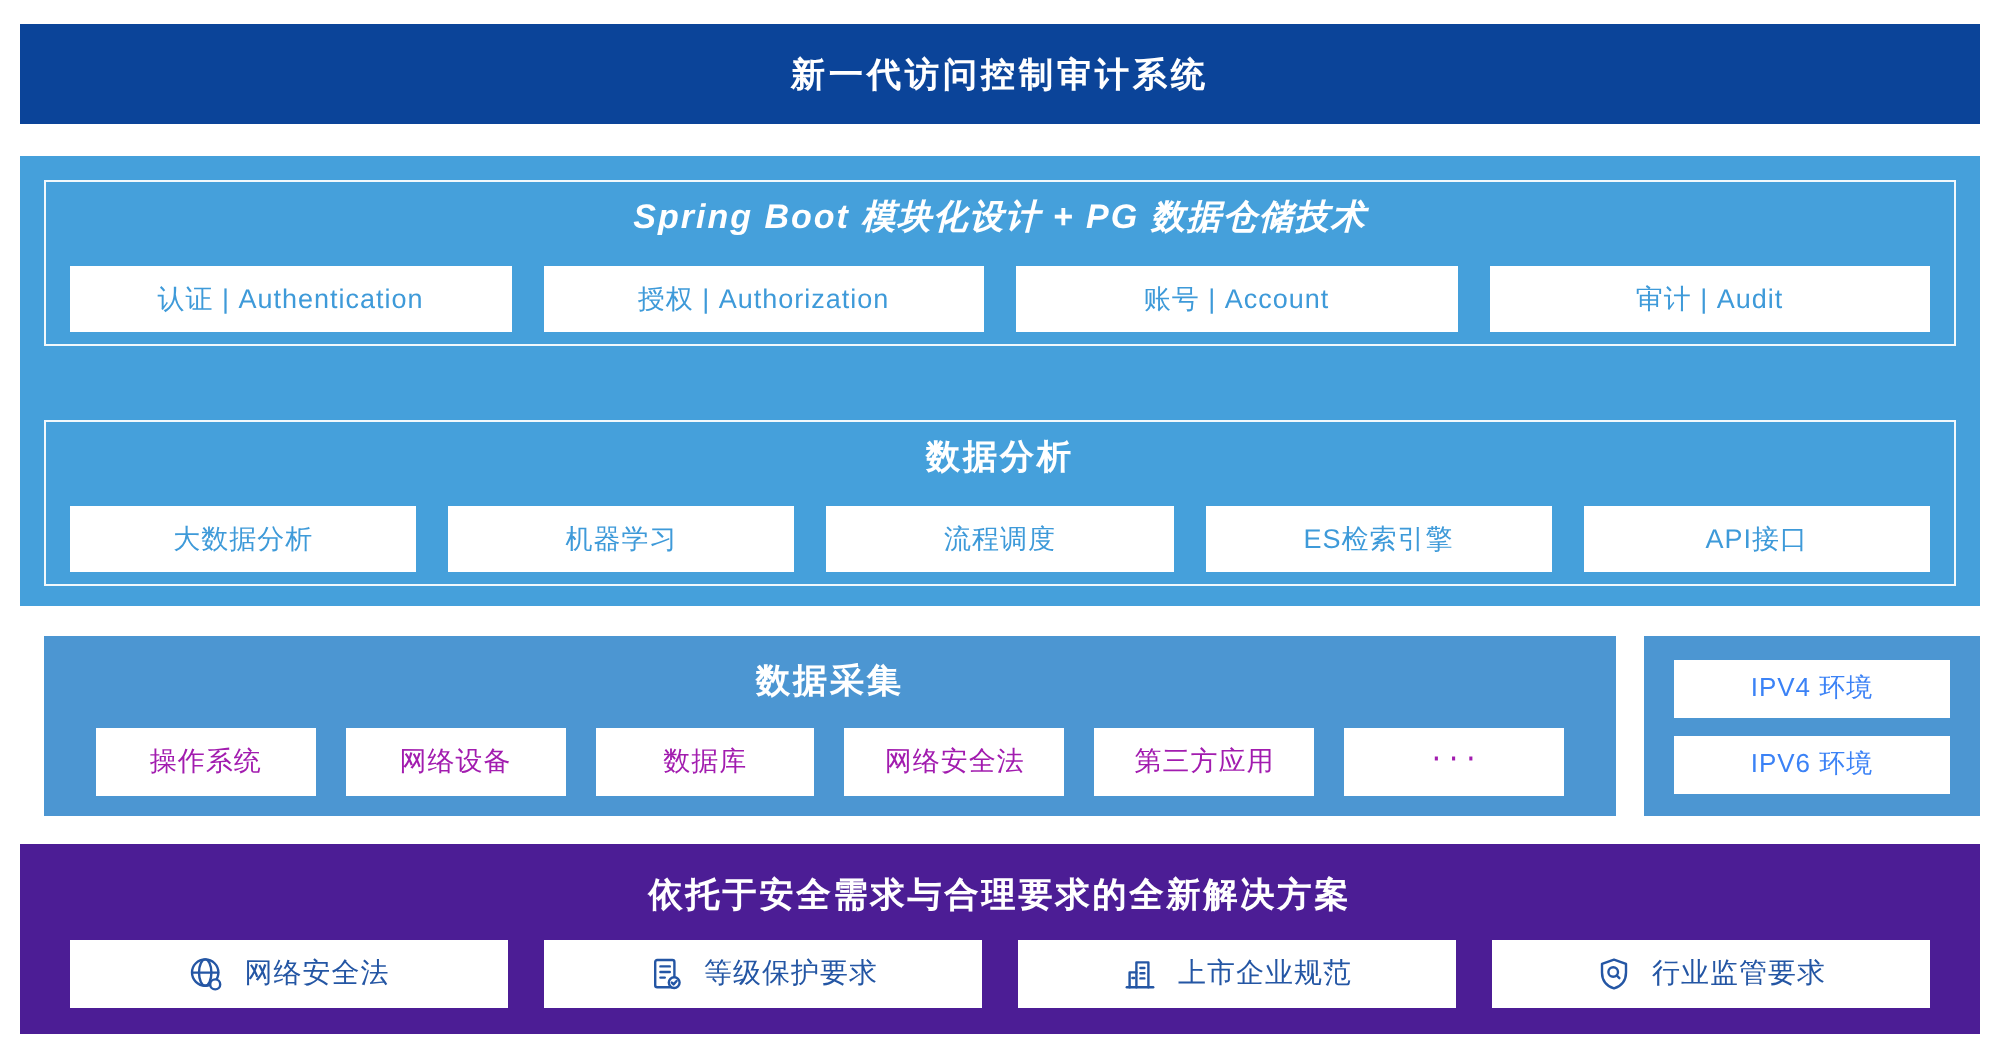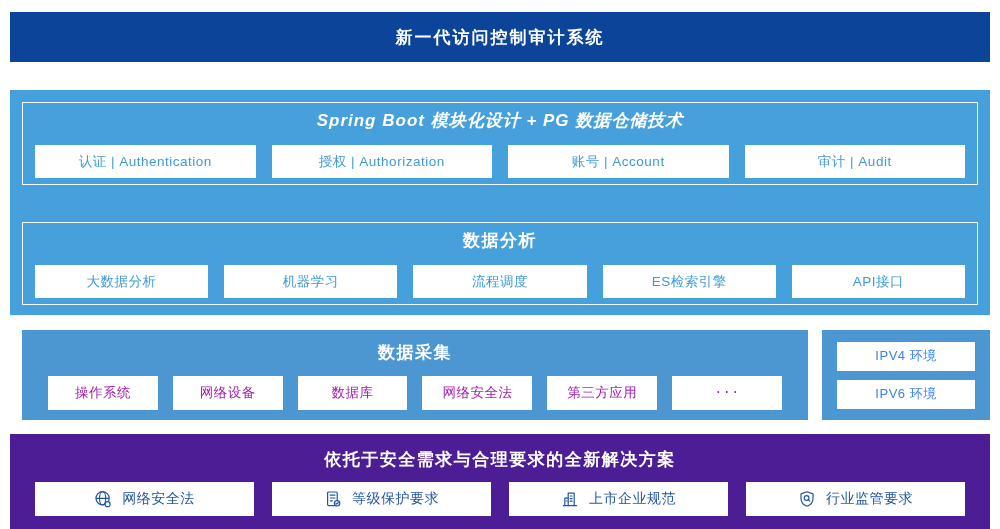--- a/index.html
+++ b/index.html
@@ -5,21 +5,21 @@
   * { margin:0; padding:0; box-sizing:border-box; }
   html,body { background:#fff; }
   body {
     font-family: "Liberation Sans", "DejaVu Sans", sans-serif;
     width:1000px; height:529px; overflow:hidden;
   }
   .page { width:1000px; height:529px; padding:12px 10px; background:#fff; }
 
   
   .banner {
-    height:50px; margin-bottom:28px; background:#0B4499;
+    height:50px; margin-bottom:16px; background:#0B4499;
     display:flex; align-items:center; justify-content:center;
   }
   .banner .title {
     color:#fff; font-size:17px; font-weight:bold; letter-spacing:2px;
   }
 
   
   .tech {
     height:225px; margin-bottom:15px; background:#45A0DB;
     padding:12px; display:flex; flex-direction:column; gap:13px;

